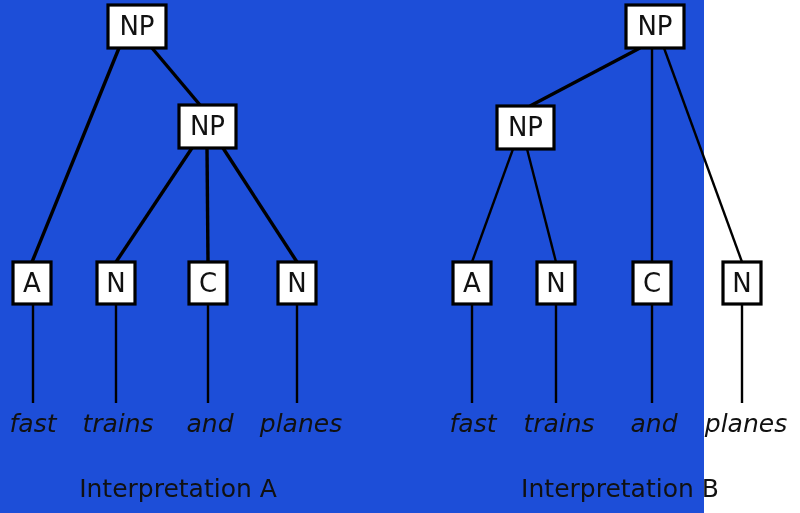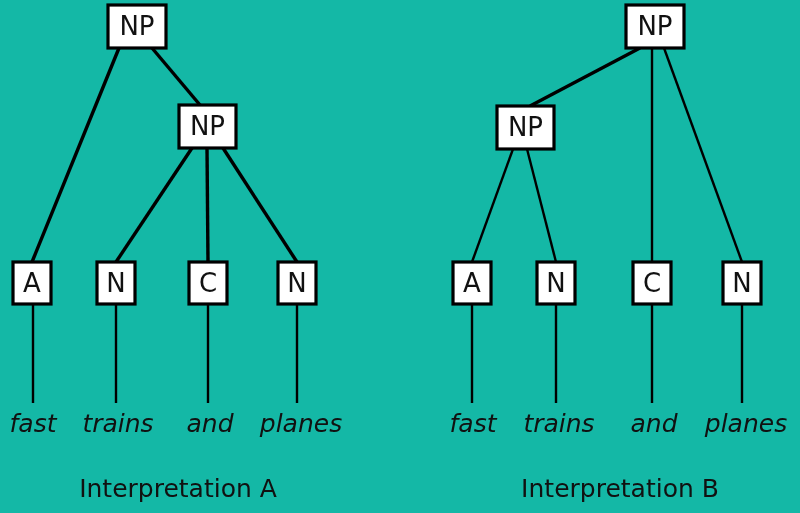--- a/index.html
+++ b/index.html
@@ -8,23 +8,23 @@
     background: #ffffff;
   }
   body {
     width: 800px;
     height: 513px;
     font-family: "DejaVu Sans", sans-serif;
     overflow: hidden;
   }
   #canvas {
     position: relative;
-    width: 800px;
+    width: 704px;
     height: 513px;
-    background: #14b8a6;
+    background: #1d4ed8;
   }
   svg.tree-layer {
     position: absolute;
     top: 0;
     left: 0;
     width: 800px;
     height: 513px;
   }
   .node-box {
     fill: #ffffff;

